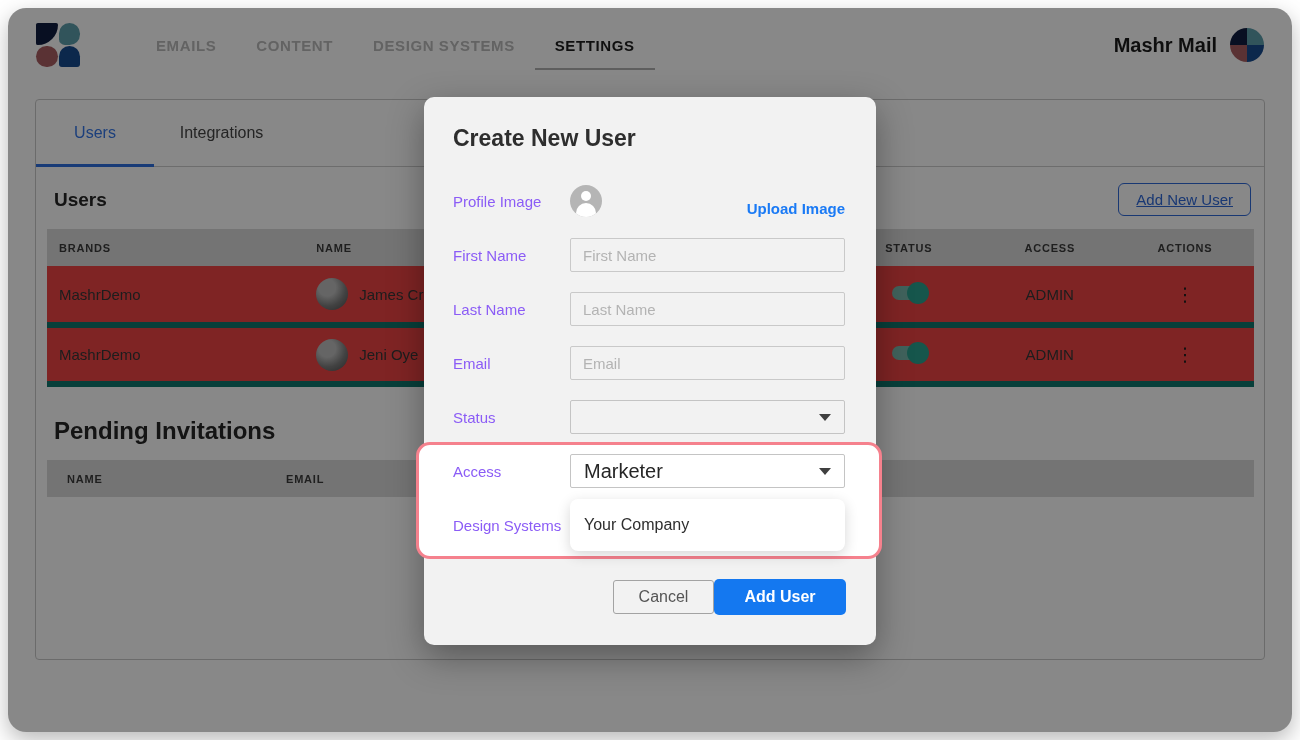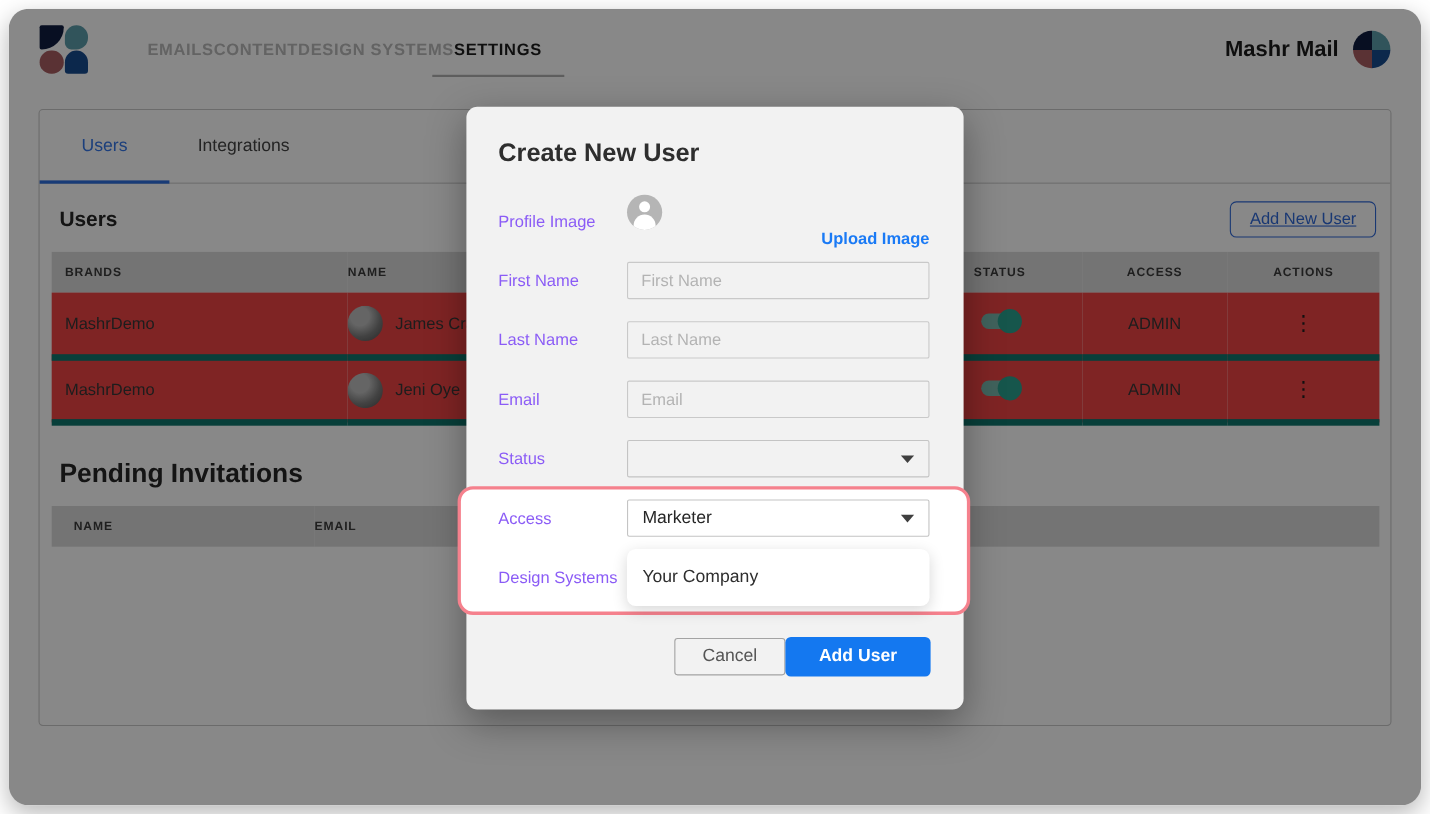--- a/index.html
+++ b/index.html
@@ -11,21 +11,21 @@
          box-shadow:0 8px 22px rgba(0,0,0,.28); }
   .dim-overlay { position:absolute; inset:0; background:rgba(0,0,0,0.465); z-index:10; }
 
   
   .nav { height:74px; display:flex; align-items:center; padding:0 28px; background:#fff; }
   .logo { width:44px; height:44px; display:grid; grid-template-columns:1fr 1fr; grid-template-rows:1fr 1fr; gap:1px; cursor:pointer; }
   .logo .q1 { background:#0f1d40; border-radius:2px 2px 100% 2px; }
   .logo .q2 { background:#5d9dab; border-radius:50% 50% 50% 6px; }
   .logo .q3 { background:#aa5f63; border-radius:50%; }
   .logo .q4 { background:#174b8f; border-radius:50% 50% 3px 3px; }
-  .nav-links { display:flex; margin-left:54px; }
+  .nav-links { display:flex; gap:40px; margin-left:76px; }
   .nav-link { font-size:15px; font-weight:bold; letter-spacing:.6px; color:#b9b9b9; cursor:pointer; position:relative; padding:14px 0; }
   .nav-link.active { color:#1d1d1d; }
   .nav-link.active::after { content:""; position:absolute; left:-20px; right:-20px; bottom:-2px; height:2px; background:#b0b0b0; }
   .nav-right { margin-left:auto; display:flex; align-items:center; gap:13px; }
   .brand-name { font-size:20px; font-weight:bold; color:#1c1c1c; }
   .nav-avatar { width:34px; height:34px; border-radius:50%; cursor:pointer;
       background:conic-gradient(#5d9dab 0 90deg, #174b8f 90deg 180deg, #aa5f63 180deg 270deg, #0f1d40 270deg 360deg); }
 
   
   .card { position:absolute; left:27px; top:91px; width:1230px; height:561px;
@@ -61,28 +61,28 @@
   .pending th { background:#dadada; height:37px; font-size:11px; letter-spacing:.8px; color:#3a3a3a; text-align:left; font-weight:bold; }
   .pending th:first-child { padding-left:20px; width:239px; }
 
   
   .modal { position:absolute; left:424px; top:97px; width:452px; height:548px; z-index:20;
            background:#f2f2f2; border-radius:10px; box-shadow:0 12px 35px rgba(0,0,0,.35);
            padding:28px 30px 0 29px; }
   .modal-title { font-size:23px; font-weight:bold; color:#2e2e2e; margin-bottom:22px; position:relative; z-index:2; }
   .form-row { display:flex; align-items:center; height:54px; position:relative; z-index:2; }
   .form-label { flex:0 0 117px; font-size:15px; color:#8b5cf6; }
-  .form-control { width:275px; display:flex; align-items:flex-start;flex-direction:column; }
+  .form-control { width:275px; display:flex; align-items:flex-end; }
   .text-input { width:275px; height:34px; border:1px solid #c9c9c9; border-radius:2px; background:transparent;
       font-family:inherit; font-size:15px; color:#333; padding:0 12px; }
   .text-input::placeholder { color:#b3b3b3; }
   .select { width:275px; height:34px; border:1px solid #c4c4c4; border-radius:2px; background:transparent;
       display:flex; align-items:center; justify-content:space-between; padding:0 13px; cursor:pointer; }
   .select.filled { background:#fff; }
-  .select-value { font-size:16px; color:#262626; font-weight:500; }
+  .select-value { font-size:20px; color:#262626; font-weight:500; }
   .caret { width:0; height:0; border-left:6px solid transparent; border-right:6px solid transparent; border-top:7px solid #3f3f3f; }
   .profile-circle { width:32px; height:32px; border-radius:50%; background:#b5b5b5; position:relative; overflow:hidden; }
   .profile-circle::before { content:""; position:absolute; left:11px; top:6px; width:10px; height:10px; border-radius:50%; background:#fff; }
   .profile-circle::after { content:""; position:absolute; left:6px; top:18px; width:20px; height:14px; border-radius:10px 10px 4px 4px; background:#fff; }
   .upload-link { margin-left:auto; font-size:15px; font-weight:bold; color:#1a7af5; cursor:pointer; }
   .dropdown-panel { width:275px; height:52px; background:#fff; border-radius:8px;
       box-shadow:0 4px 14px rgba(0,0,0,.16); display:flex; align-items:center; padding-left:14px; cursor:pointer; }
   .dropdown-option { font-size:16px; color:#2e2e2e; }
   .annotation { position:absolute; left:-8px; top:345px; width:466px; height:117px; z-index:1;
       background:#fff; border:3px solid #f5818d; border-radius:14px; }

